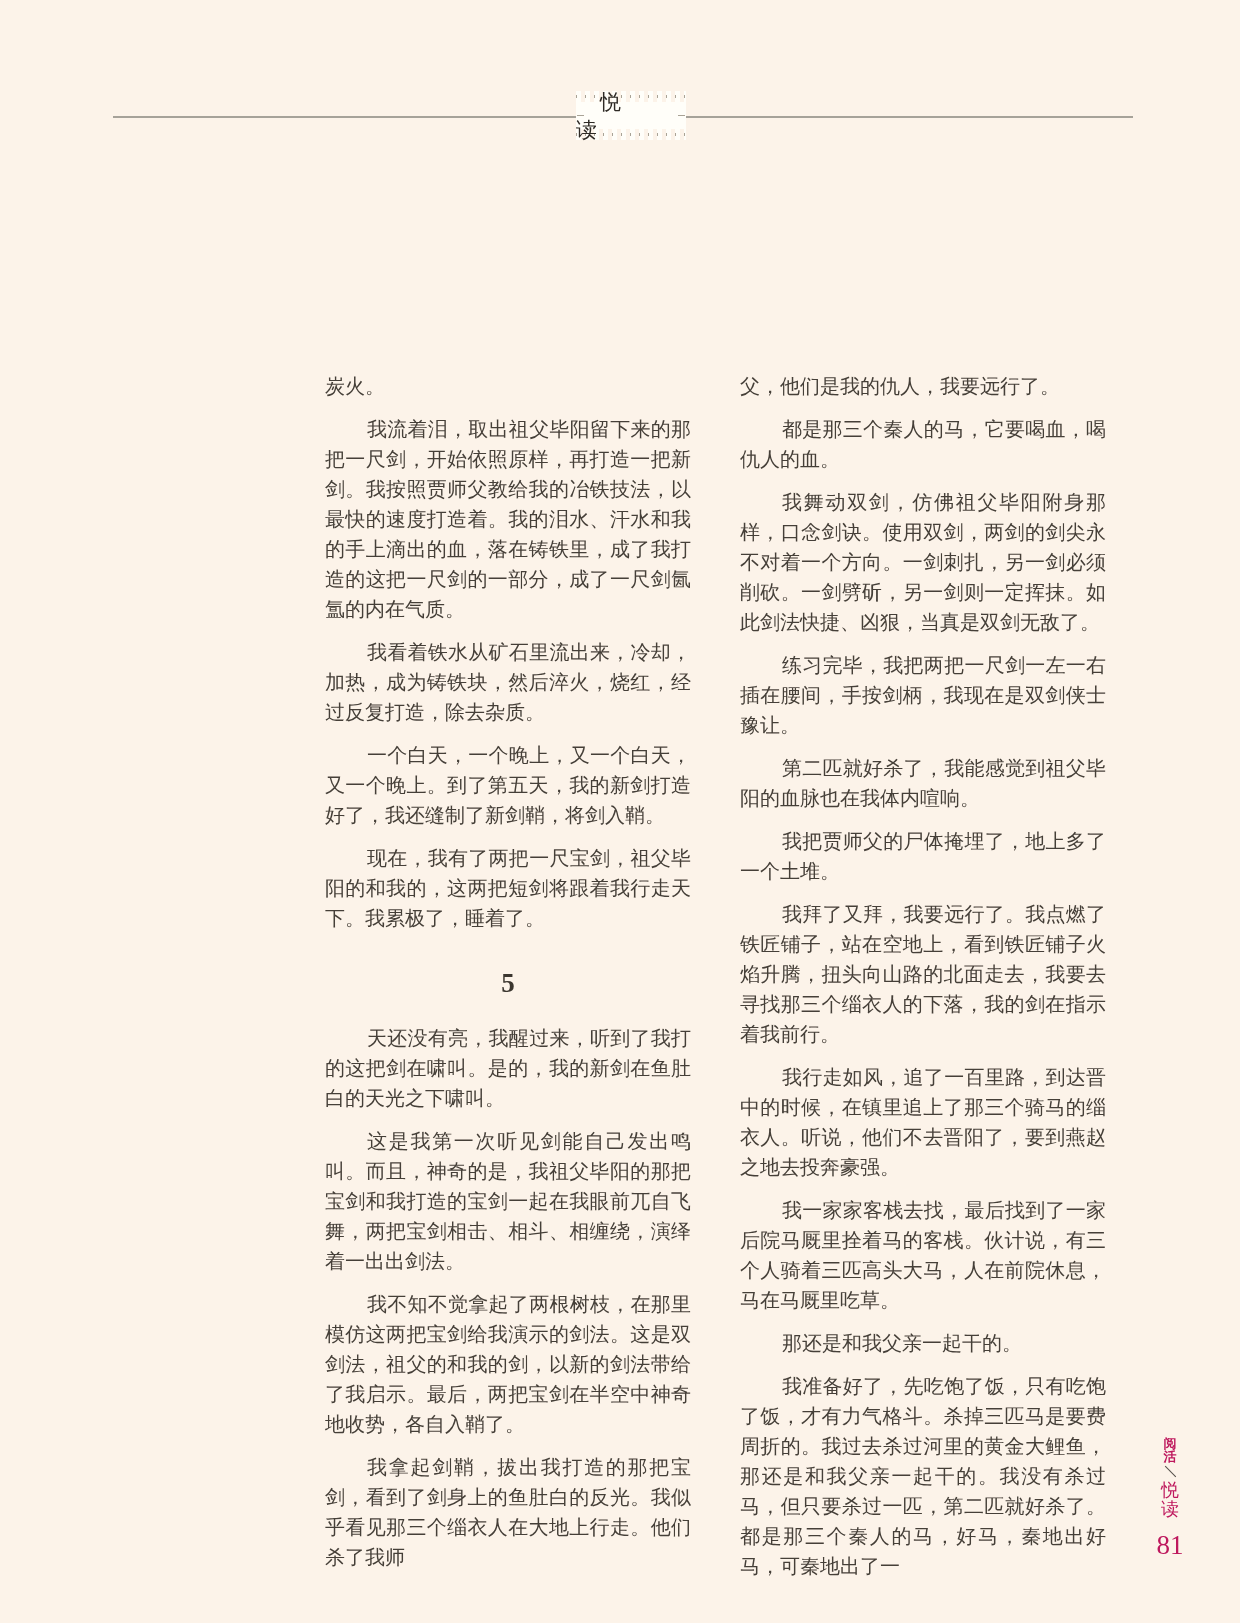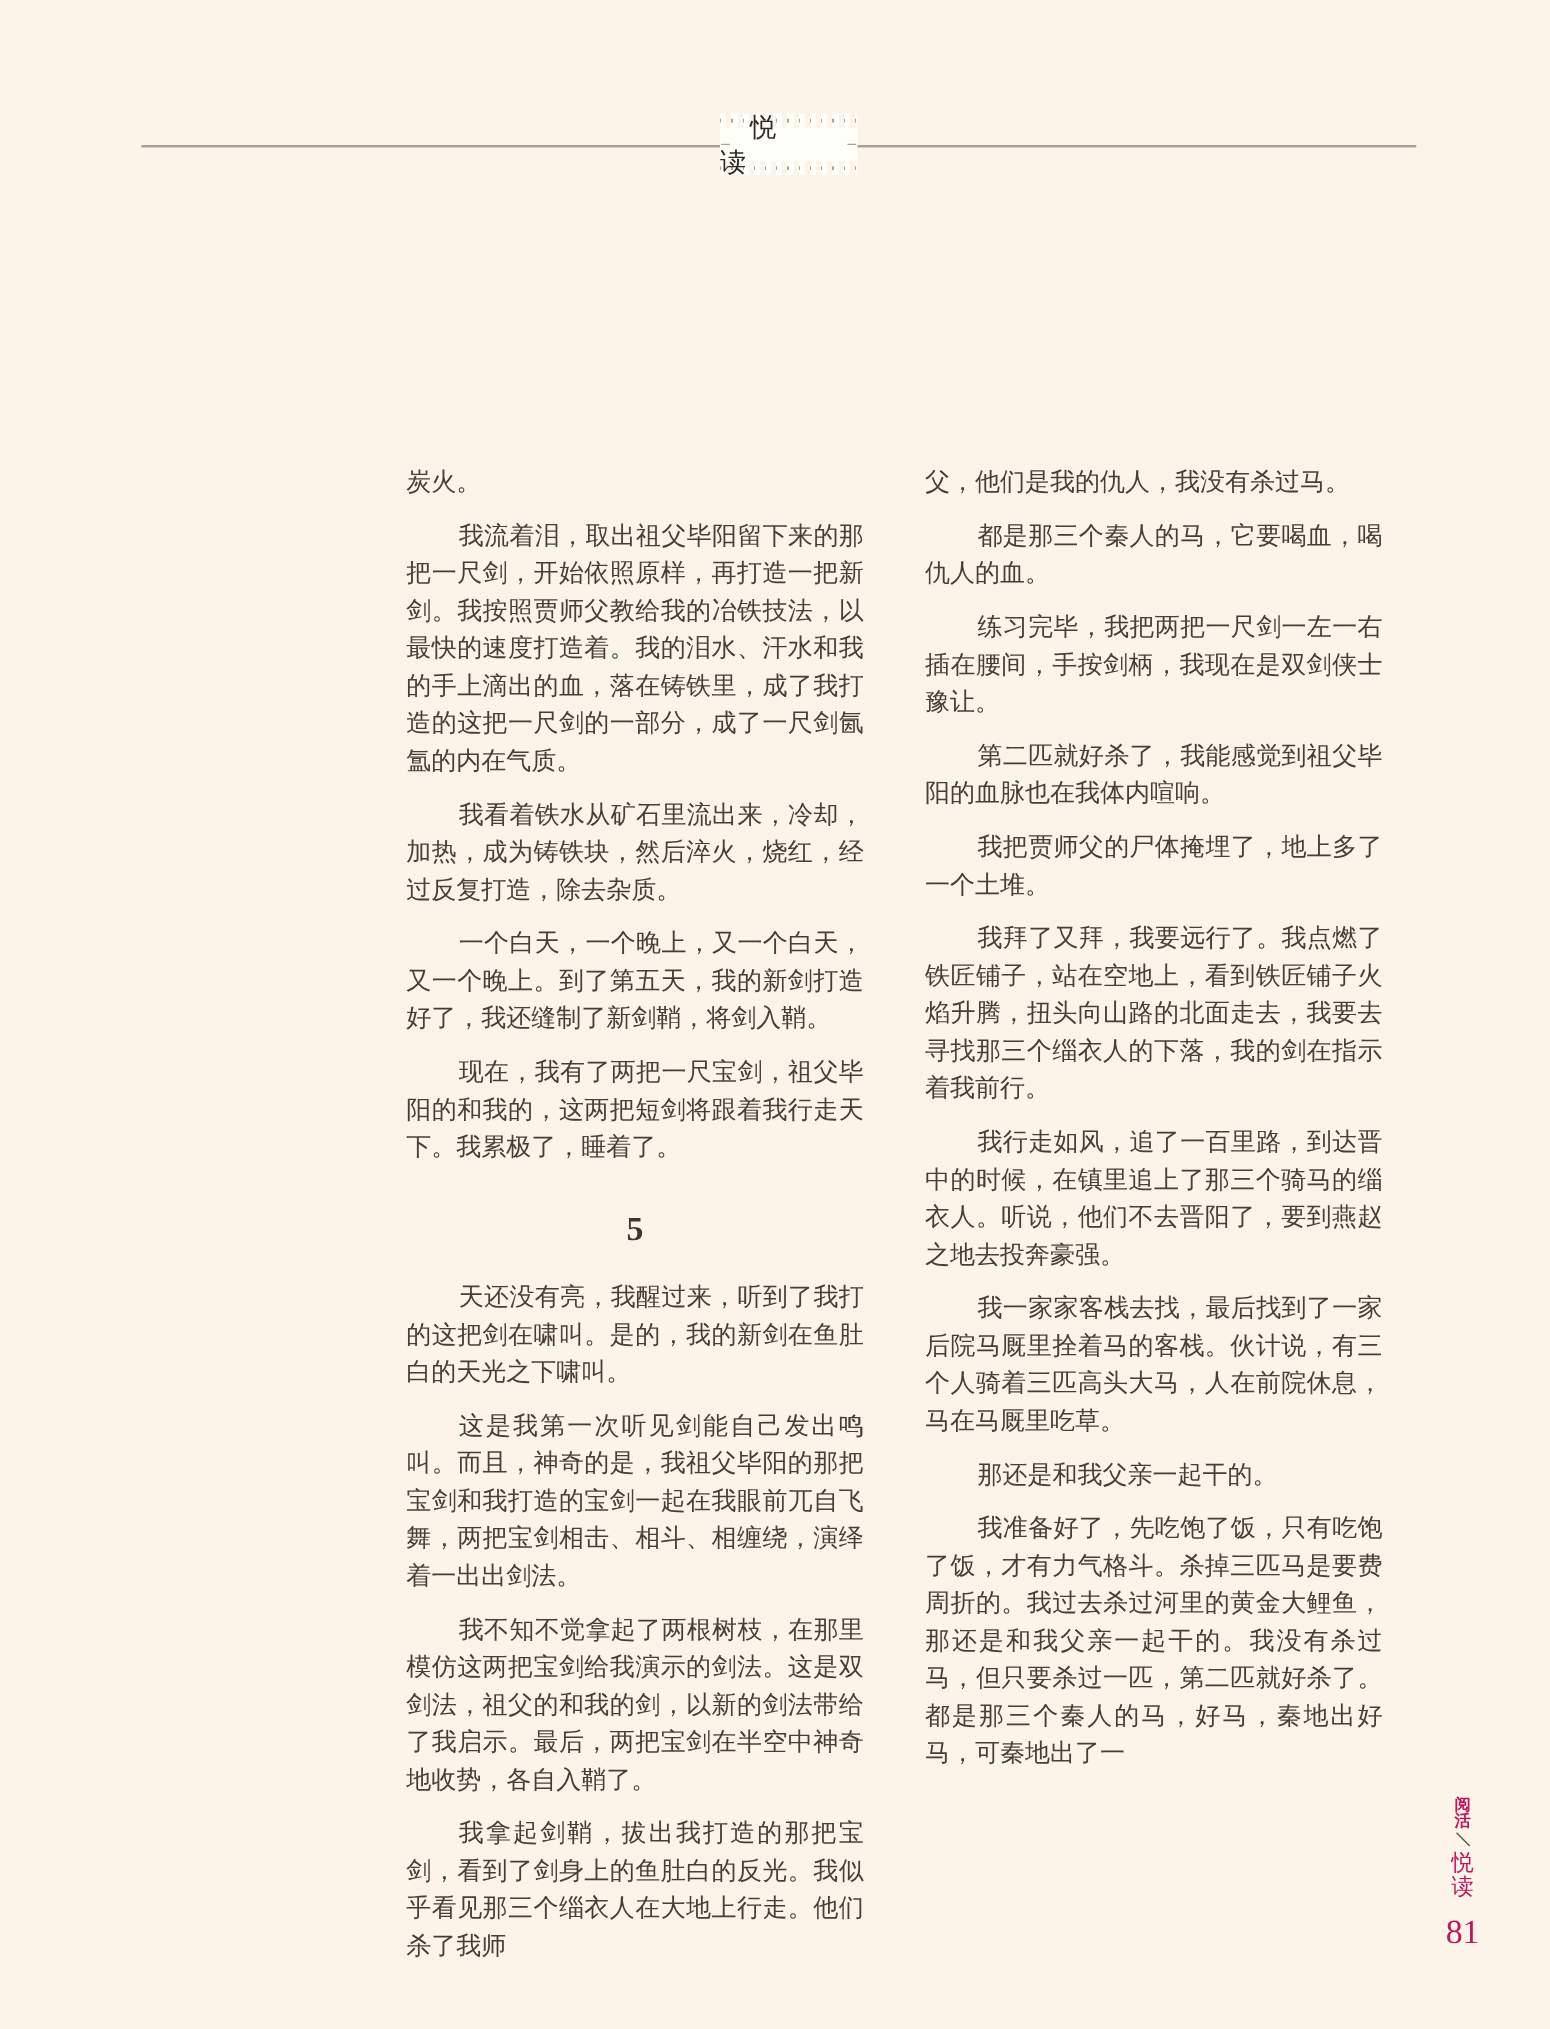--- a/index.html
+++ b/index.html
@@ -111,22 +111,23 @@
       <p class="para indent">一个白天，一个晚上，又一个白天，又一个晚上。到了第五天，我的新剑打造好了，我还缝制了新剑鞘，将剑入鞘。</p>
       <p class="para indent">现在，我有了两把一尺宝剑，祖父毕阳的和我的，这两把短剑将跟着我行走天下。我累极了，睡着了。</p>
       <div class="section-number">5</div>
       <p class="para indent">天还没有亮，我醒过来，听到了我打的这把剑在啸叫。是的，我的新剑在鱼肚白的天光之下啸叫。</p>
       <p class="para indent">这是我第一次听见剑能自己发出鸣叫。而且，神奇的是，我祖父毕阳的那把宝剑和我打造的宝剑一起在我眼前兀自飞舞，两把宝剑相击、相斗、相缠绕，演绎着一出出剑法。</p>
       <p class="para indent">我不知不觉拿起了两根树枝，在那里模仿这两把宝剑给我演示的剑法。这是双剑法，祖父的和我的剑，以新的剑法带给了我启示。最后，两把宝剑在半空中神奇地收势，各自入鞘了。</p>
       <p class="para indent">我拿起剑鞘，拔出我打造的那把宝剑，看到了剑身上的鱼肚白的反光。我似乎看见那三个缁衣人在大地上行走。他们杀了我师</p>
     </div>
 
   <div class="col col-right">
-      <p class="para noindent">父，他们是我的仇人，我没有杀过马。</p>
+      <p class="para noindent">父，他们是我的仇人，我要远行了。</p>
       <p class="para indent">都是那三个秦人的马，它要喝血，喝仇人的血。</p>
+      <p class="para indent">我舞动双剑，仿佛祖父毕阳附身那样，口念剑诀。使用双剑，两剑的剑尖永不对着一个方向。一剑刺扎，另一剑必须削砍。一剑劈斫，另一剑则一定挥抹。如此剑法快捷、凶狠，当真是双剑无敌了。</p>
       <p class="para indent">练习完毕，我把两把一尺剑一左一右插在腰间，手按剑柄，我现在是双剑侠士豫让。</p>
       <p class="para indent">第二匹就好杀了，我能感觉到祖父毕阳的血脉也在我体内喧响。</p>
       <p class="para indent">我把贾师父的尸体掩埋了，地上多了一个土堆。</p>
       <p class="para indent">我拜了又拜，我要远行了。我点燃了铁匠铺子，站在空地上，看到铁匠铺子火焰升腾，扭头向山路的北面走去，我要去寻找那三个缁衣人的下落，我的剑在指示着我前行。</p>
       <p class="para indent">我行走如风，追了一百里路，到达晋中的时候，在镇里追上了那三个骑马的缁衣人。听说，他们不去晋阳了，要到燕赵之地去投奔豪强。</p>
       <p class="para indent">我一家家客栈去找，最后找到了一家后院马厩里拴着马的客栈。伙计说，有三个人骑着三匹高头大马，人在前院休息，马在马厩里吃草。</p>
       <p class="para indent">那还是和我父亲一起干的。</p>
       <p class="para indent">我准备好了，先吃饱了饭，只有吃饱了饭，才有力气格斗。杀掉三匹马是要费周折的。我过去杀过河里的黄金大鲤鱼，那还是和我父亲一起干的。我没有杀过马，但只要杀过一匹，第二匹就好杀了。都是那三个秦人的马，好马，秦地出好马，可秦地出了一</p>
     </div>
 

